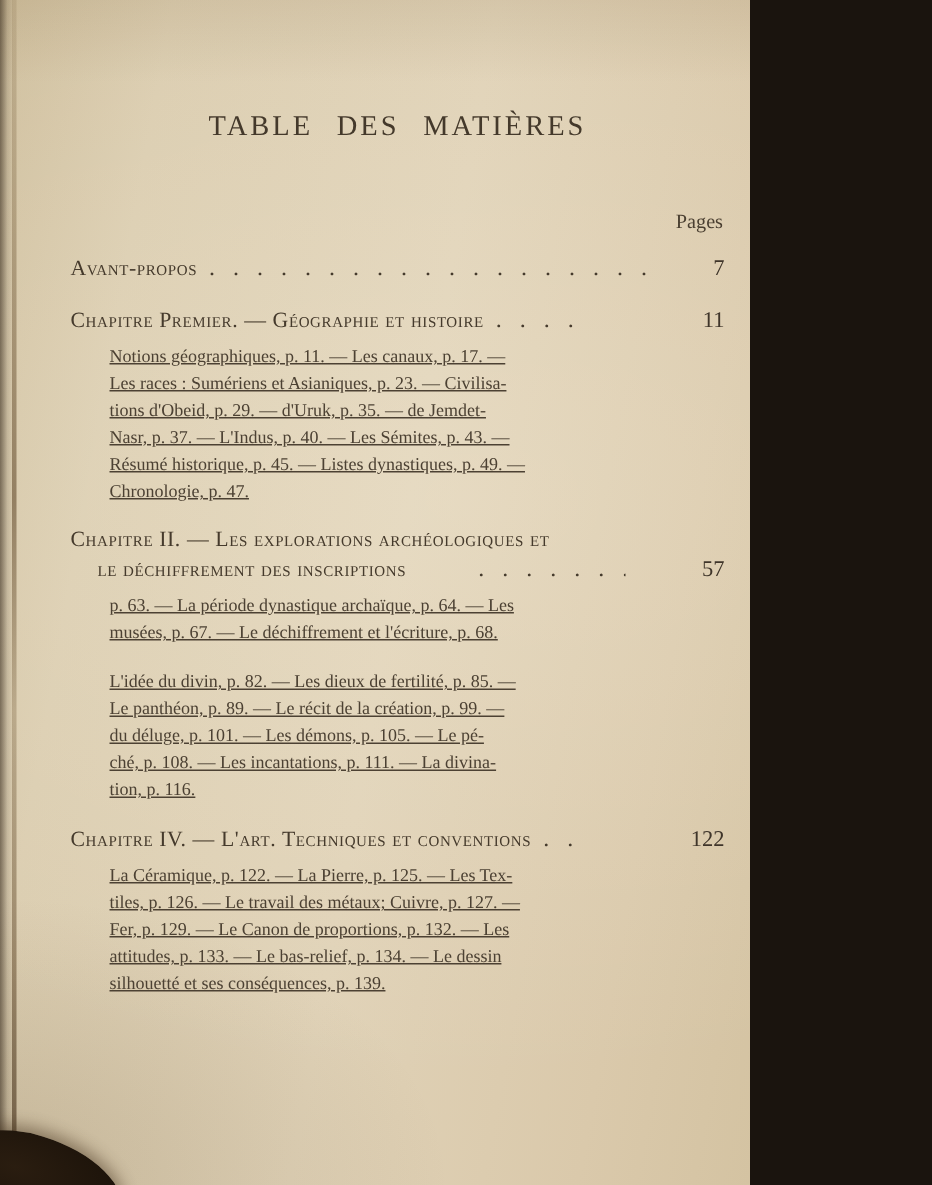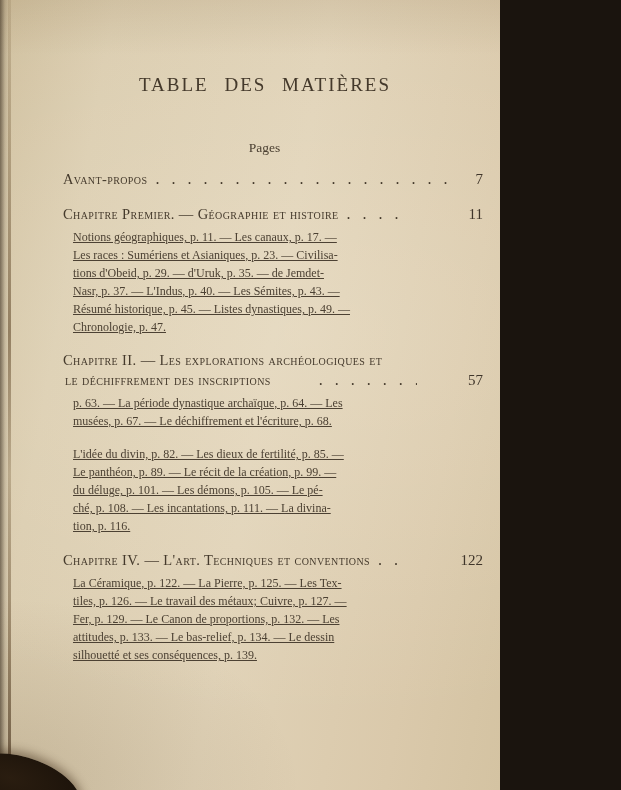--- a/index.html
+++ b/index.html
@@ -36,24 +36,24 @@
     background: linear-gradient(180deg, #703d22 0%, #5a331d 35%, #4a2b17 70%, rgba(74,43,23,0) 100%); }
   .cover-corner { position:absolute; left:-34px; bottom:-30px; width:118px; height:62px;
     transform: rotate(17deg); border-radius: 45% 55% 40% 40%;
     background: radial-gradient(ellipse at 35% 40%, #2a1d10, #1c130a 70%);
     box-shadow: 0 -4px 10px rgba(60,40,20,0.45); }
 
   
   .content { position:absolute; left:47px; top:74px; width:436px; color:#473c2e; }
   .page-title { text-align:center; font-size:19px; letter-spacing:2px; word-spacing:9px;
     color:#44392b; white-space:nowrap; }
-  .pages-label { text-align:center; font-size:13.5px; margin-top:44px; padding-right:1px; color:#4a3f31; }
+  .pages-label { text-align:right; font-size:13.5px; margin-top:44px; padding-right:1px; color:#4a3f31; }
   .entries { margin-top:13px; }
   .toc-entry { margin-bottom:15px; }
-  .h-row { display:flex; align-items:baseline; line-height:19px;margin-left:16px; }
+  .h-row { display:flex; align-items:baseline; line-height:19px; }
   .h-cont { margin-left:18px;gap:40px; }
   .h-label { flex-shrink:0; font-variant: small-caps; font-size:14.5px; letter-spacing:0.4px;
     white-space:nowrap; color:#453a2c; }
   .dots { flex:1 1 auto; overflow:hidden; white-space:nowrap; word-spacing:8px;
     padding-left:8px; padding-right:6px; color:#453a2c; }
   .pg { flex-shrink:0; min-width:26px; text-align:right; font-size:15px; color:#3f352a; }
   .body { margin:4px 0 0 26px; font-size:12px; line-height:18px; color:#4c4133;text-decoration:underline; }
   .body-line { white-space:nowrap; }
 </style>
 </head>

